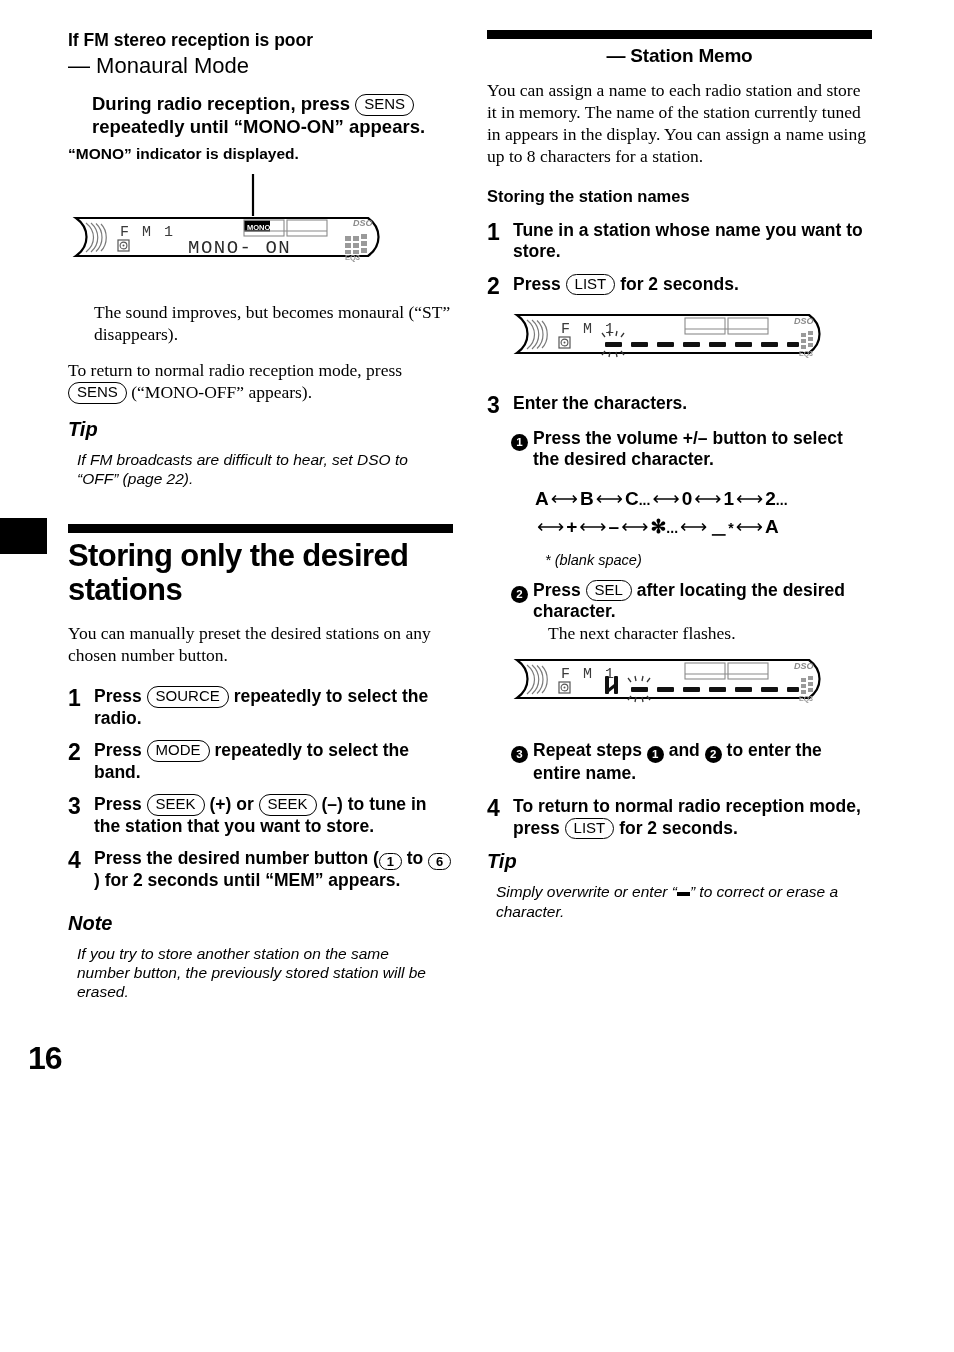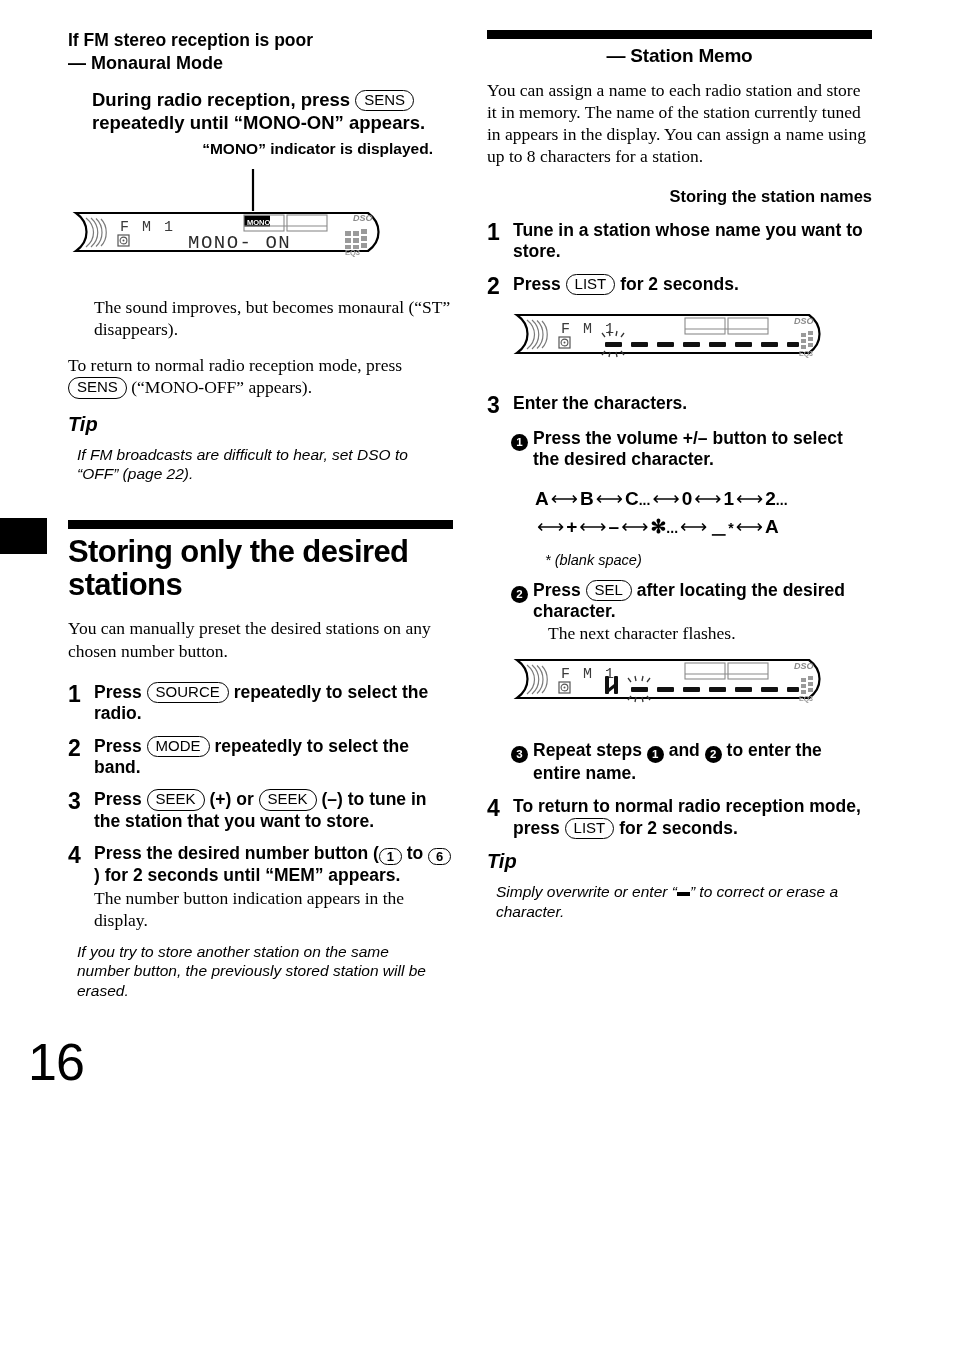--- a/index.html
+++ b/index.html
@@ -19,24 +19,24 @@
   
   .margin-tab {
     position: absolute;
     left: 0; top: 518px;
     width: 47px; height: 36px;
     background: #000;
   }
 
   .page-number {
     position: absolute;
-    left: 28px; bottom: 12px;
-    font-family: "Liberation Sans", sans-serif;
-    font-weight: normal;
-    font-size: 52px;
+    left: 28px; bottom: 26px;
+    font-family: "Liberation Sans", sans-serif;
+    font-weight: bold;
+    font-size: 32px;
     letter-spacing: -1px;
     line-height: 1;
   }
 
   .col {
     position: absolute;
     top: 30px;
     width: 385px;
   }
   .col-left { left: 68px; }
@@ -67,31 +67,30 @@
   }
   h3.sec-head {
     font-family: "Liberation Sans", sans-serif;
     font-weight: bold;
     font-size: 17.5px;
     line-height: 1.2;
     margin: 0 0 2px 0;
   }
   h3.sec-head-2 {
     font-family: "Liberation Sans", sans-serif;
-    font-weight: bold;
-    font-size: 18px;
+    font-weight: normal;
+    font-size: 22px;
     line-height: 1.2;
     margin: 0 0 14px 0;
   }
   h4.sub-head {
     font-family: "Liberation Sans", sans-serif;
     font-weight: bold;
     font-size: 16.5px;
     margin: 20px 0 14px 0;
-    text-align: right;
   }
 
   p.body {
     font-family: "Liberation Serif", serif;
     font-size: 17.5px;
     line-height: 1.26;
     margin: 0 0 14px 0;
   }
 
   
@@ -128,21 +127,21 @@
     font-size: 18.5px;
     line-height: 1.24;
     margin: 0 0 6px 24px;
   }
   .instr-note {
     font-family: "Liberation Sans", sans-serif;
     font-weight: bold;
     font-size: 15.5px;
     line-height: 1.2;
     margin: 0 0 0 0;
-    text-align: right;
+    text-align: left;
     padding-right: 20px;
   }
 
   
   .substep {
     display: flex;
     margin: 0 0 6px 24px;
   }
   .substep .bullet {
     flex: 0 0 22px;
@@ -354,24 +353,24 @@
           <span>(–) to tune in the station that you want to store.</span>
         </div>
       </div>
 
       <div class="step">
         <div class="num">4</div>
         <div class="txt">
           <span>Press the desired number button (</span><span class="btn-sm">1</span>
           <span>to</span>
           <span class="btn-sm">6</span><span>) for 2 seconds until “MEM” appears.</span>
-          <span class="sub">The number button indication appears in the display.</span>
         </div>
       </div>
 
+      <p class="blk-label">Note</p>
       <p class="blk-text">If you try to store another station on the same number button, the previously stored station will be erased.</p>
     </div>
   </div>
 
   <div class="col col-right">
 
     <div class="rule"></div>
     <h2 class="subchapter">— Station Memo</h2>
 
     <p class="body">You can assign a name to each radio station and store it in memory. The name of the station currently tuned in appears in the display. You can assign a name using up to 8 characters for a station.</p>

